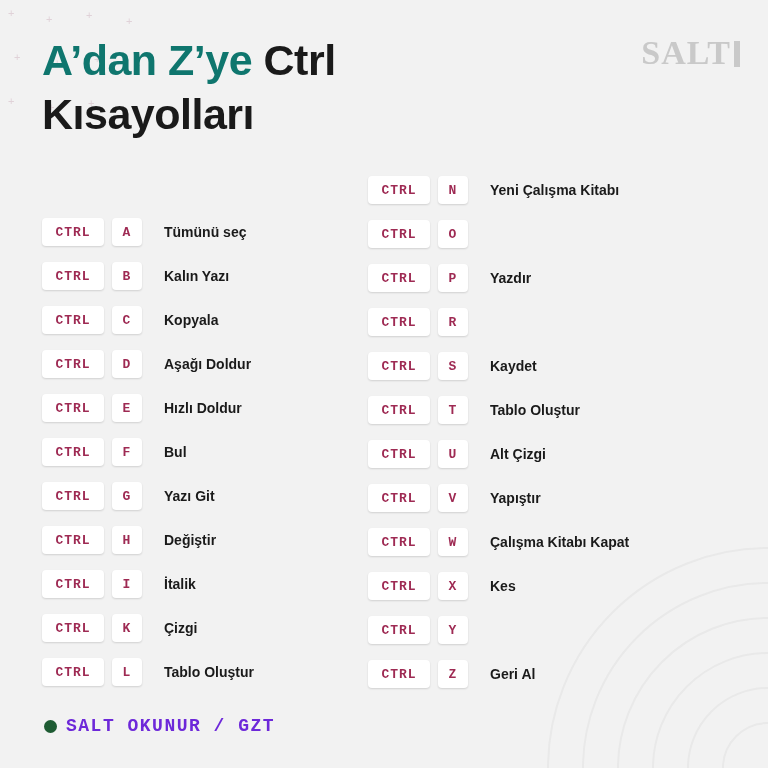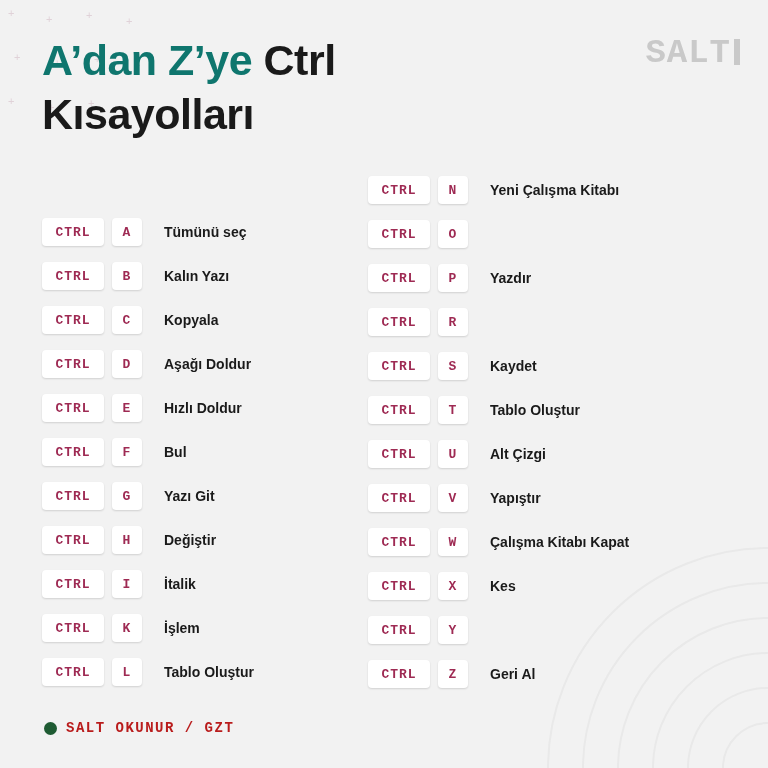--- a/index.html
+++ b/index.html
@@ -39,21 +39,21 @@
     opacity: .55;
   }
 
   .logo {
     position: absolute;
     right: 28px; top: 34px;
     font-size: 34px;
     font-weight: bold;
     letter-spacing: 1px;
     color: #c9c9c9;
-    font-family: Liberation Mono, monospace;
+    font-family: Liberation Serif, serif;
   }
   .logo .bar {
     display: inline-block;
     width: 6px; height: 26px;
     background: #c9c9c9;
     margin-left: 3px;
     vertical-align: -3px;
   }
 
   .title {
@@ -119,24 +119,24 @@
     align-items: center;
     gap: 9px;
   }
   .footer-dot {
     width: 13px; height: 13px;
     border-radius: 50%;
     background: #1e5b33;
   }
   .footer-text {
     font-family: "Liberation Mono", monospace;
-    font-size: 14px;
+    font-size: 18px;
     font-weight: bold;
     letter-spacing: 1.5px;
-    color: #b91c1c;
+    color: #6d28d9;
     text-align: center;
   }
 </style>
 </head>
 <body>
 
 <div class="page">
 
   <div class="plus-field">
       <span style="left: 0px; top: 0px;">+</span>
@@ -211,21 +211,21 @@
           <div class="desc">Değiştir</div>
         </div>
         <div class="row">
           <div class="key key-ctrl">CTRL</div>
           <div class="key key-letter">I</div>
           <div class="desc">İtalik</div>
         </div>
         <div class="row">
           <div class="key key-ctrl">CTRL</div>
           <div class="key key-letter">K</div>
-          <div class="desc">İşlem</div>
+          <div class="desc">Çizgi</div>
         </div>
         <div class="row">
           <div class="key key-ctrl">CTRL</div>
           <div class="key key-letter">L</div>
           <div class="desc">Tablo Oluştur</div>
         </div>
       </div>
     <div class="col col-right" id="col-right">
         <div class="row">
           <div class="key key-ctrl">CTRL</div>

